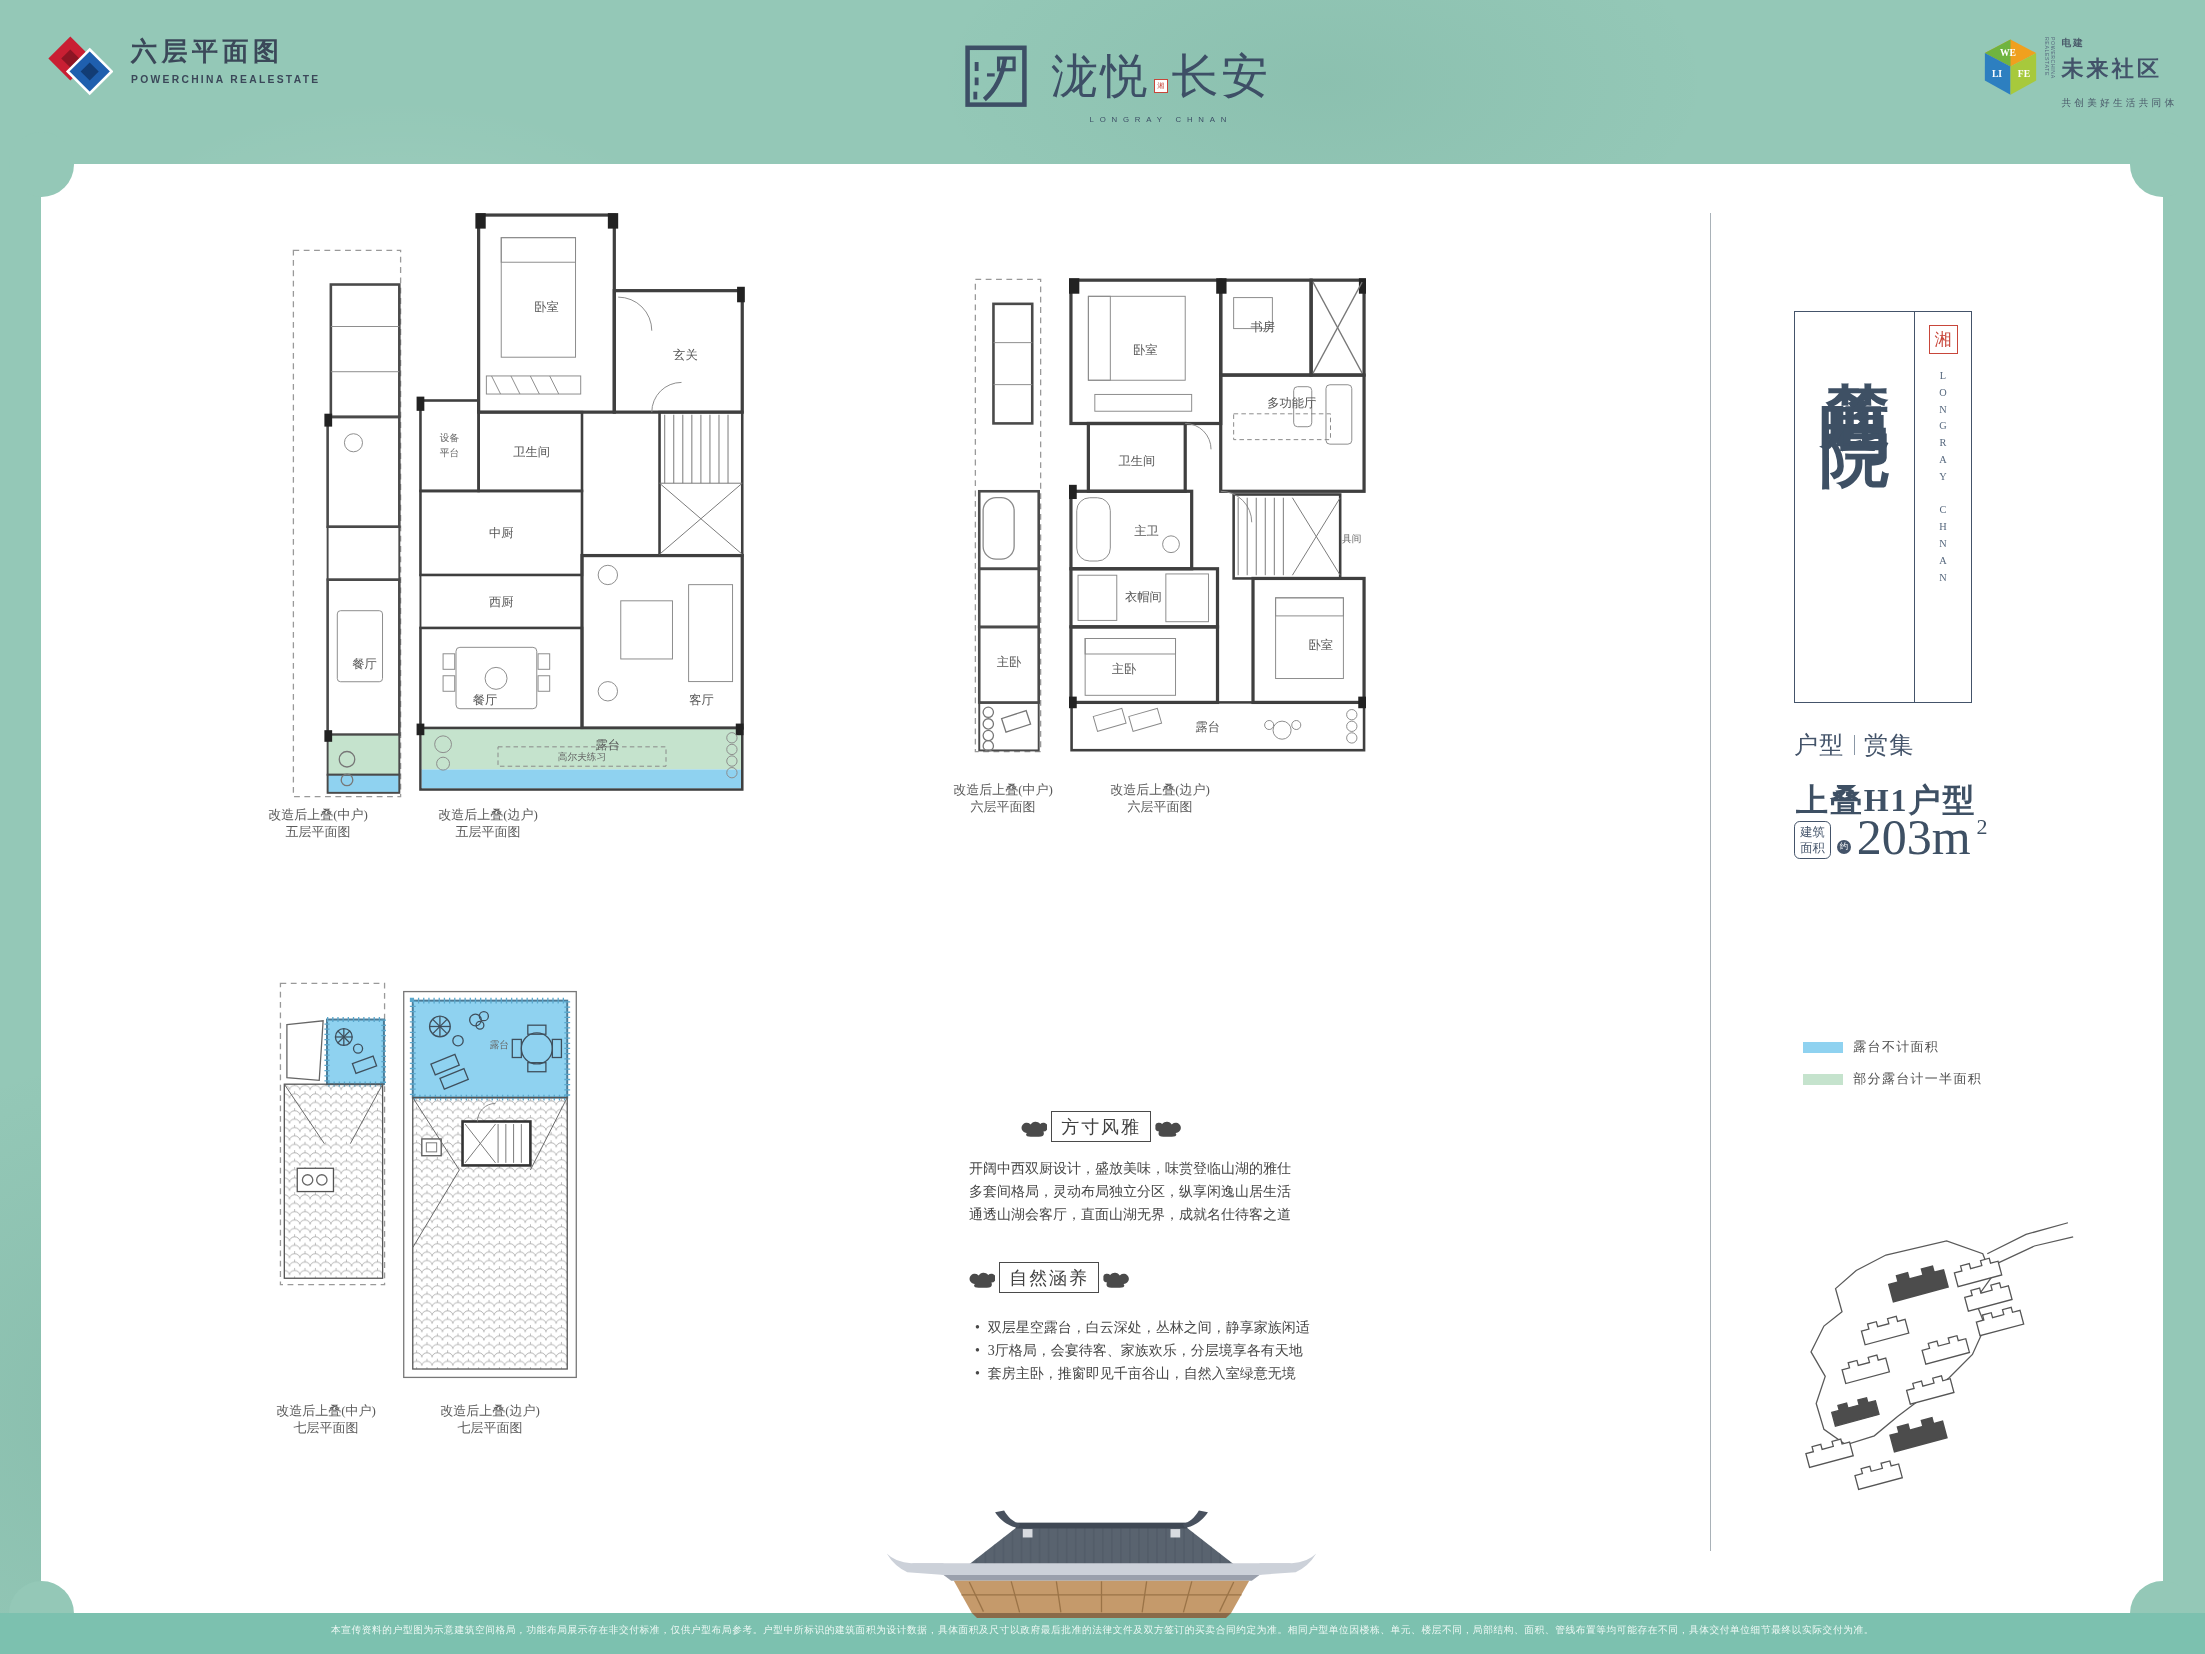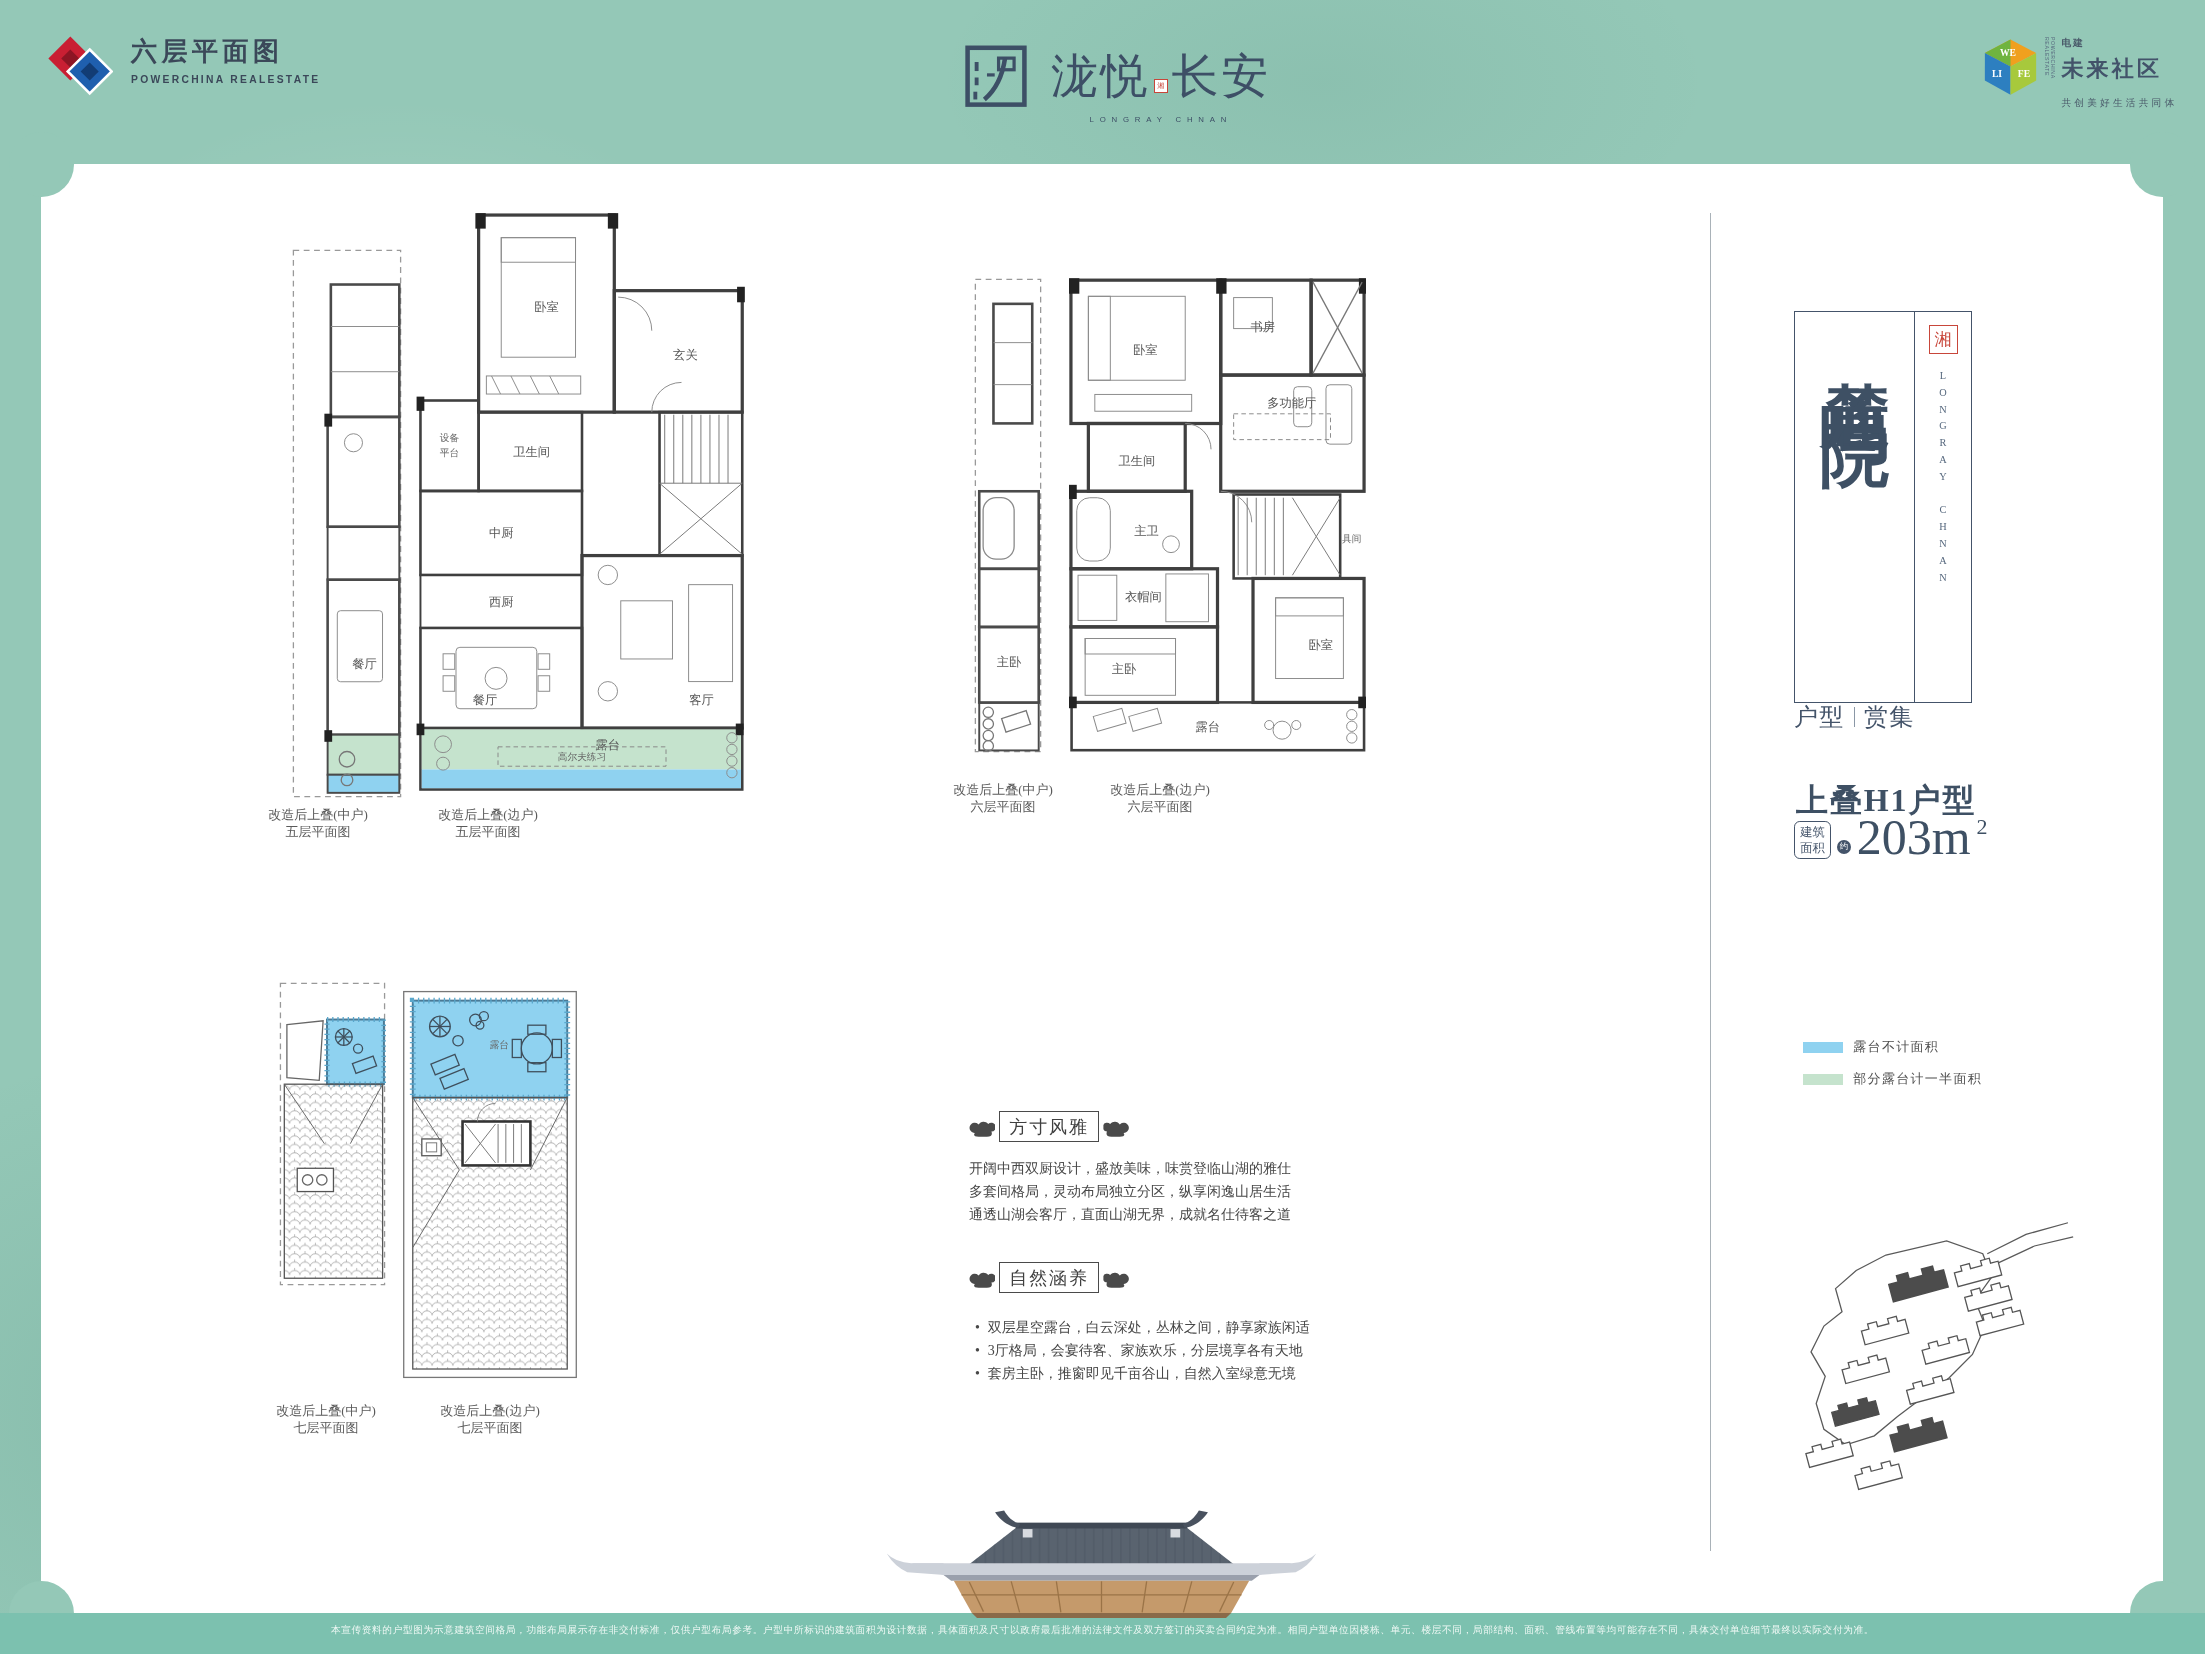--- a/index.html
+++ b/index.html
@@ -418,21 +418,21 @@
 
 <div class="abs plan-label" style="left:326px;top:1402px">
   <div>改造后上叠(中户)</div>
     <div>七层平面图</div>
 </div>
 <div class="abs plan-label" style="left:490px;top:1402px">
   <div>改造后上叠(边户)</div>
     <div>七层平面图</div>
 </div>
 
-<div class="abs sec-title-row" style="left:967px;top:1111px">
+<div class="abs sec-title-row" style="left:1019px;top:1111px">
   <svg width="28.4" height="23" viewBox="0 0 44 36">
     <path d="M12,28 a8,8 0 1 1 6,-13 a9,9 0 0 1 15,-1 a7,7 0 1 1 5,12 q3,8 -7,8 h-13 q-10,0 -6,-6 z" fill="#4a4a4a"></path>
   </svg>
   <div class="sec-title-box">方寸风雅</div>
   <svg width="28.4" height="23" viewBox="0 0 44 36" style="transform:scaleX(-1)">
     <path d="M12,28 a8,8 0 1 1 6,-13 a9,9 0 0 1 15,-1 a7,7 0 1 1 5,12 q3,8 -7,8 h-13 q-10,0 -6,-6 z" fill="#4a4a4a"></path>
   </svg>
 </div>
 <div class="abs" style="left:969px;top:1157px">
   <div class="para">开阔中西双厨设计，盛放美味，味赏登临山湖的雅仕</div>
@@ -458,21 +458,21 @@
 <div class="abs plaque" style="left:1794px;top:311px;width:176px;height:390px">
   <div class="plaque-left">
     <div class="vtitle">麓鸣院</div>
   </div>
   <div class="plaque-right">
     <div class="seal" style="width:27px;height:27px;font-size:17px">湘</div>
     <div class="plaque-en">LONGRAY CHNAN</div>
   </div>
 </div>
 
-<div class="abs series" style="left:1794px;top:701px">
+<div class="abs series" style="left:1794px;top:729px">
   <span>户型</span>
   <div class="series-div"></div>
   <span>赏集</span>
 </div>
 
 <div class="abs unit" style="left:1796px;top:779px">上叠H1户型</div>
 
 <div class="abs area-row" style="left:1794px;top:815px">
   <div class="area-box">
     <div>建筑</div>

